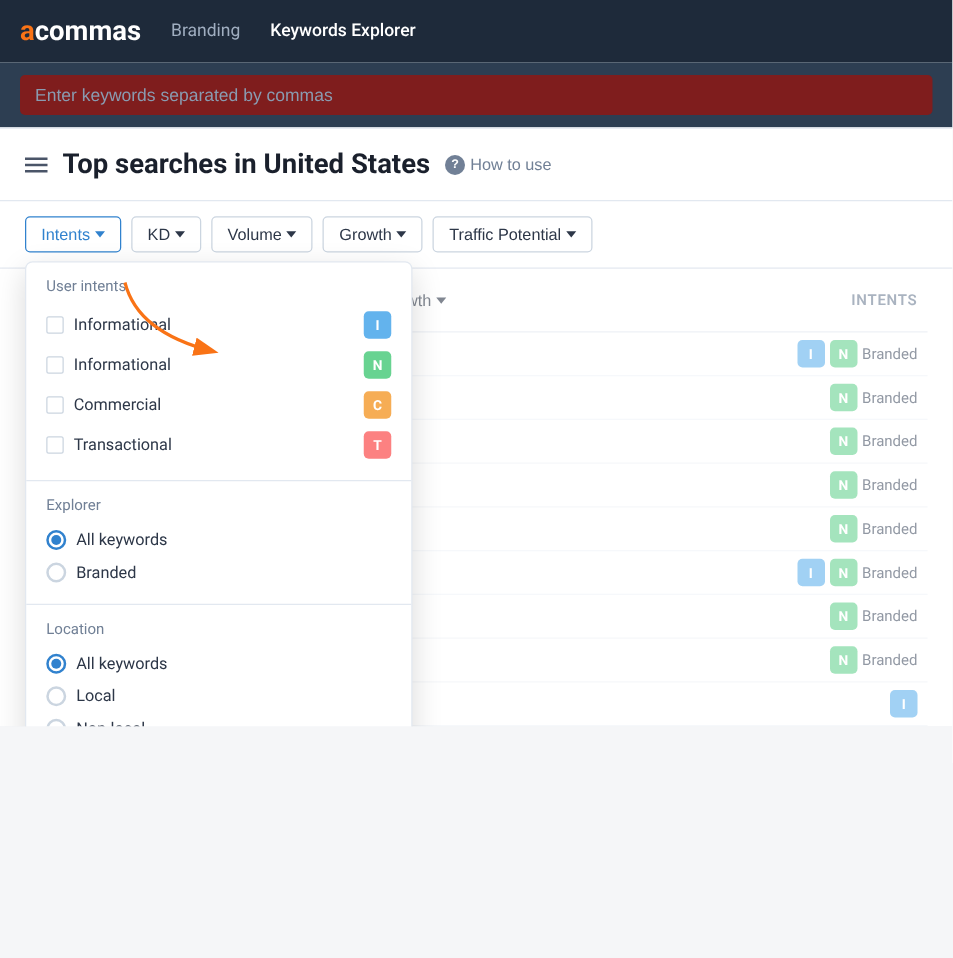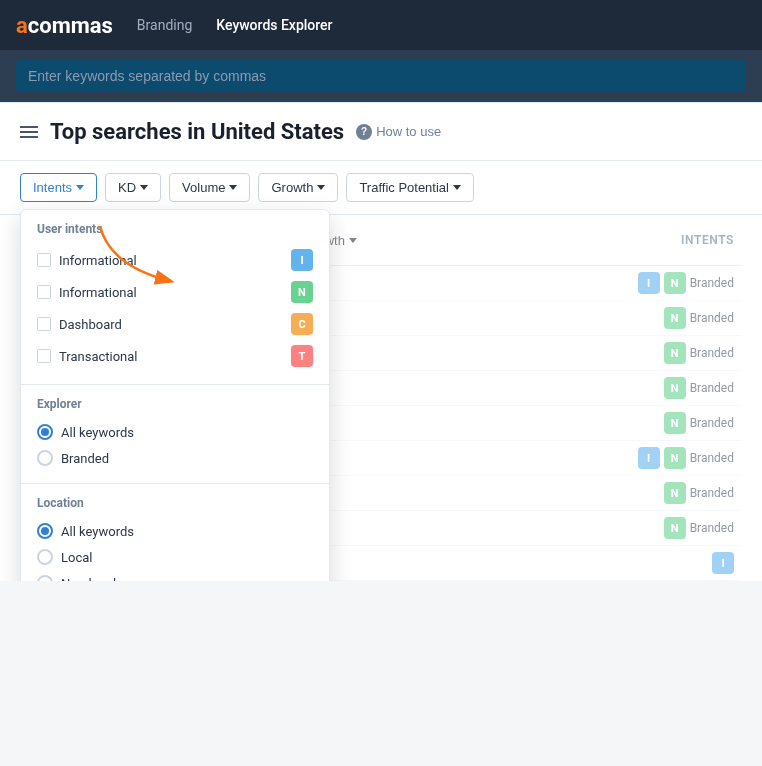--- a/index.html
+++ b/index.html
@@ -33,21 +33,21 @@
       font-weight: 500;
     }
 
     
     .search-bar {
       background: #2d3e52;
       padding: 10px 16px;
     }
     .search-input {
       width: 100%;
-      background: #0c4a6e;
+      background: #7f1d1d;
       border: none;
       border-radius: 4px;
       padding: 8px 12px;
       color: #8a9bb0;
       font-size: 14px;
       outline: none;
     }
     .search-input::placeholder { color: #8a9bb0; }
 
     
@@ -151,21 +151,21 @@
     }
     .dropdown-section {
       padding: 12px 16px;
     }
     .dropdown-section + .dropdown-section {
       border-top: 1px solid #e2e8f0;
     }
     .section-label {
       font-size: 12px;
       color: #718096;
-      font-weight: 700;
+      font-weight: 400;
       margin-bottom: 8px;
     }
     .checkbox-row {
       display: flex;
       align-items: center;
       justify-content: space-between;
       padding: 5px 0;
       cursor: pointer;
     }
     .checkbox-row-left {
@@ -409,21 +409,21 @@
           <div class="checkbox-row-left">
             <div class="cb-box"></div>
             <span class="cb-label">Informational</span>
           </div>
           <div class="intent-badge badge-n">N</div>
         </div>
 
         <div class="checkbox-row">
           <div class="checkbox-row-left">
             <div class="cb-box"></div>
-            <span class="cb-label">Dashboard</span>
+            <span class="cb-label">Commercial</span>
           </div>
           <div class="intent-badge badge-c">C</div>
         </div>
 
         <div class="checkbox-row">
           <div class="checkbox-row-left">
             <div class="cb-box"></div>
             <span class="cb-label">Transactional</span>
           </div>
           <div class="intent-badge badge-t">T</div>

